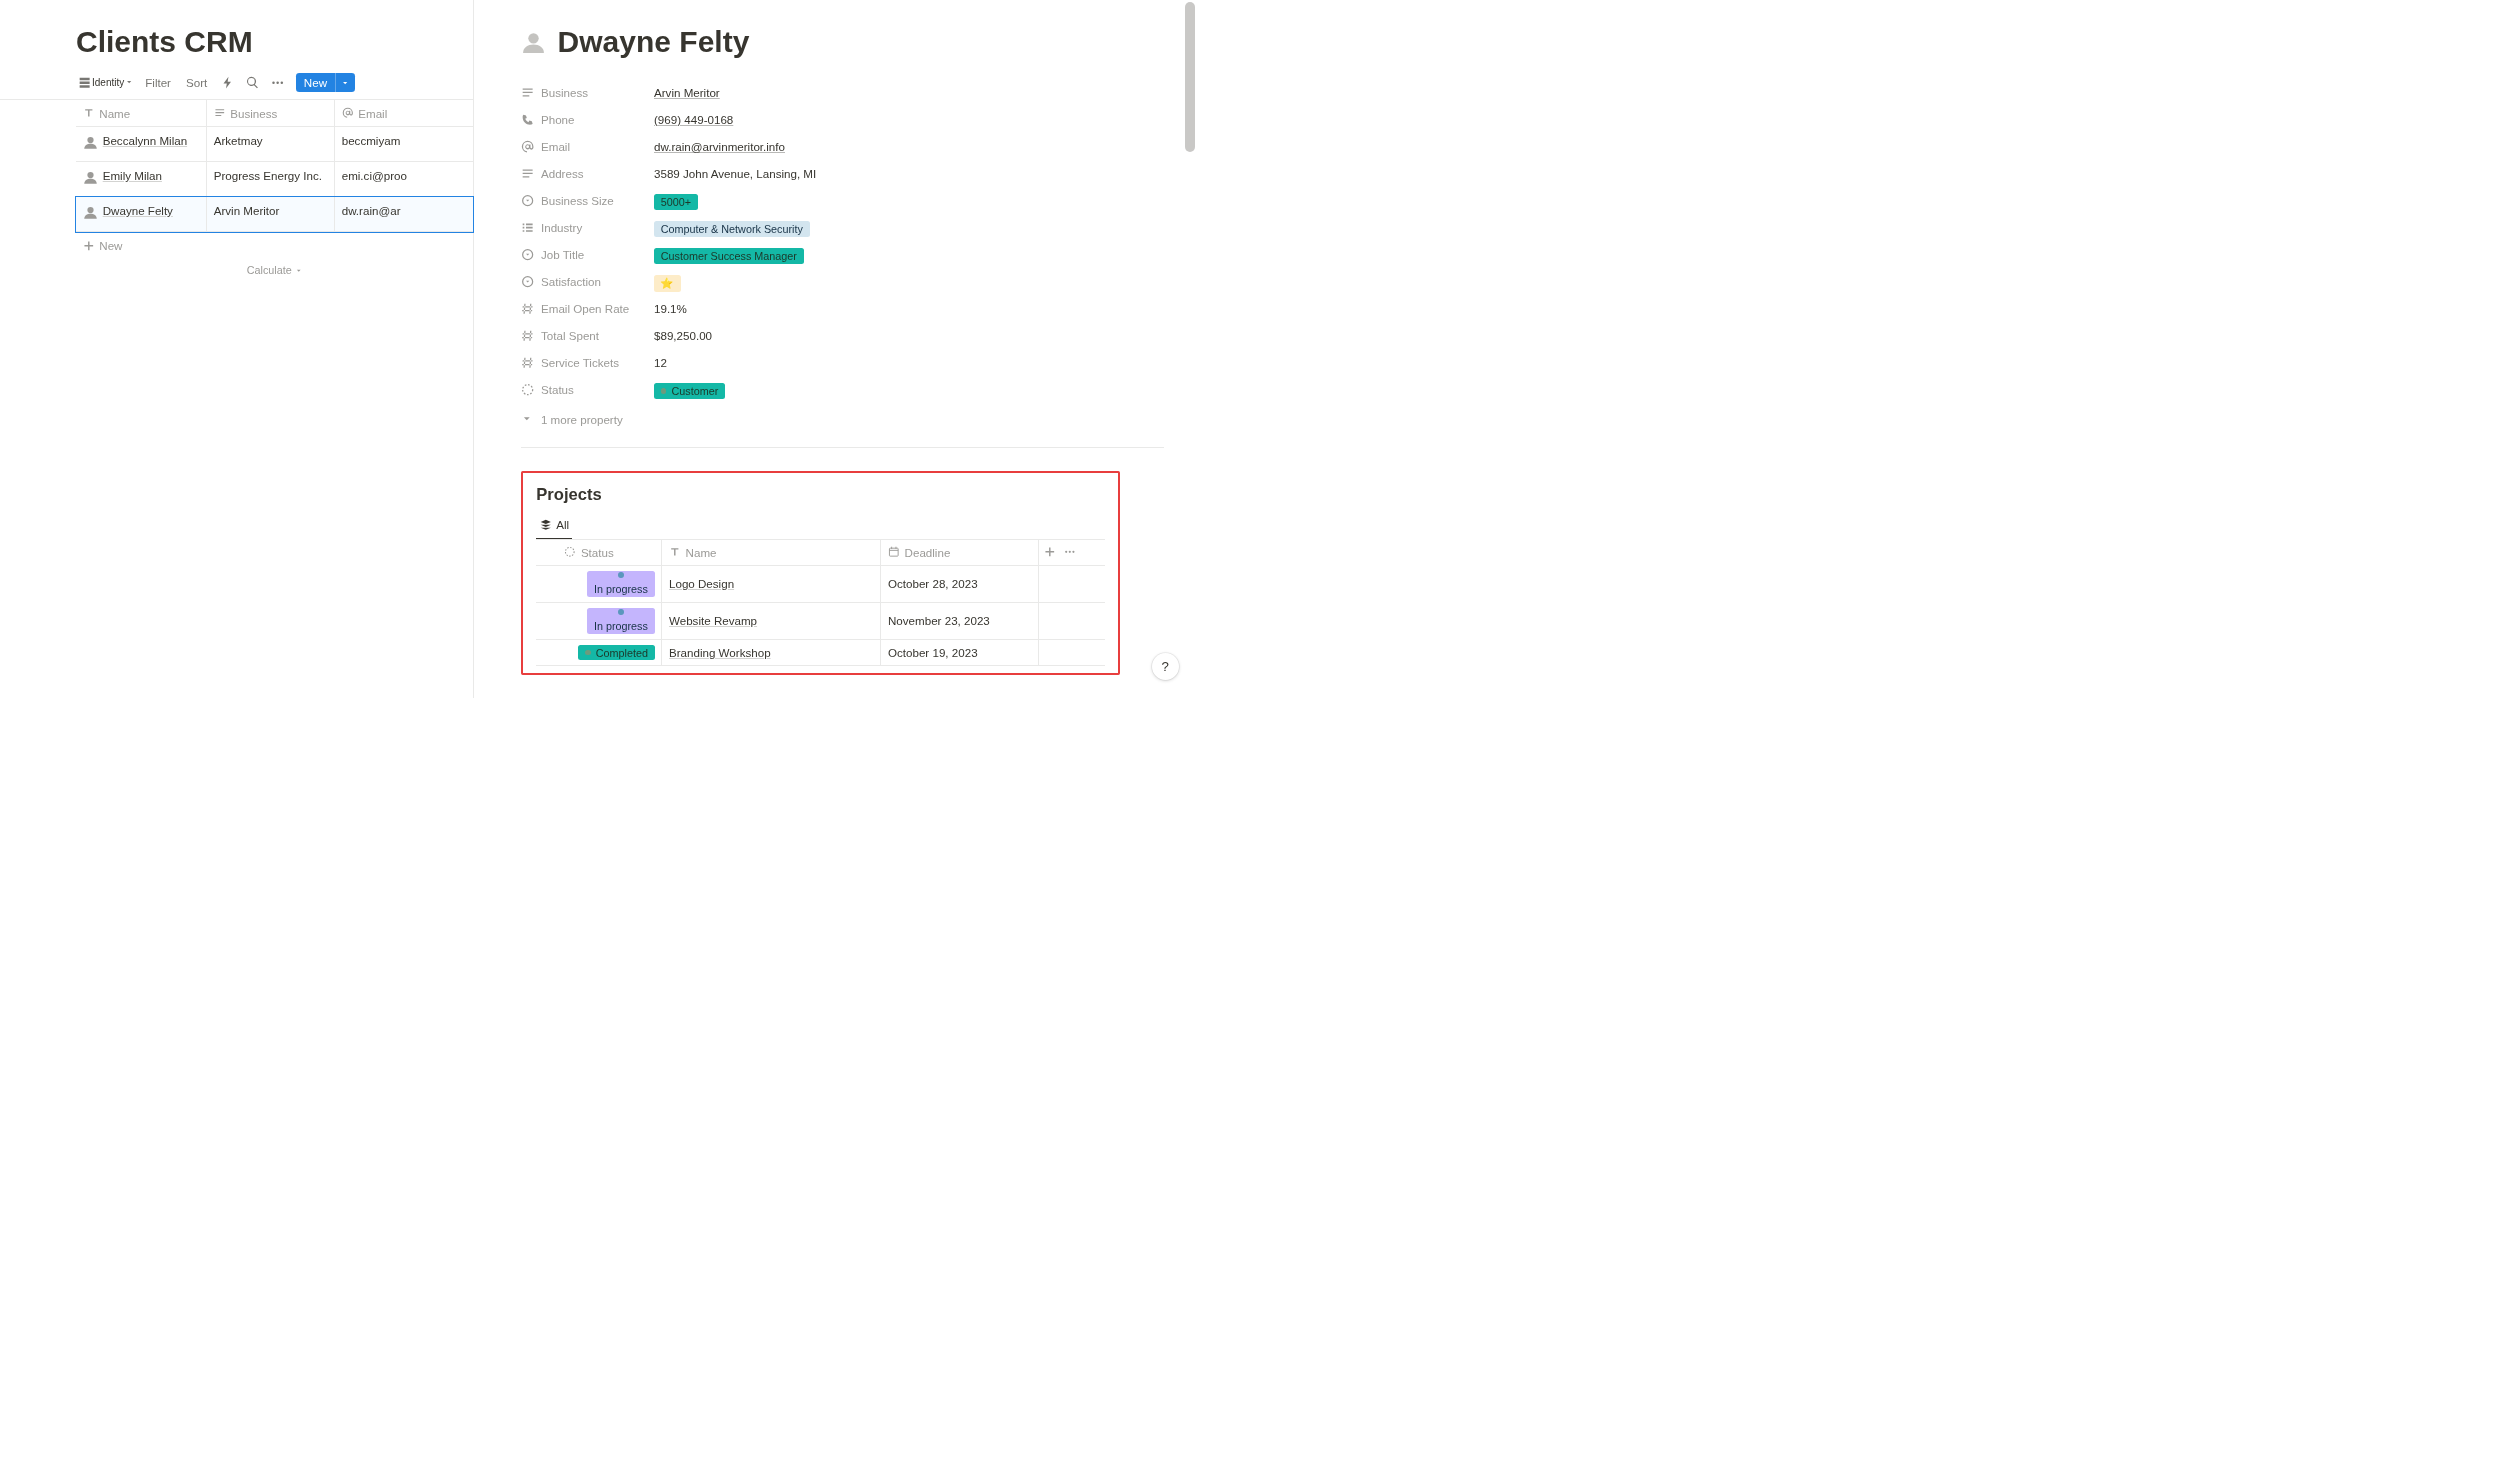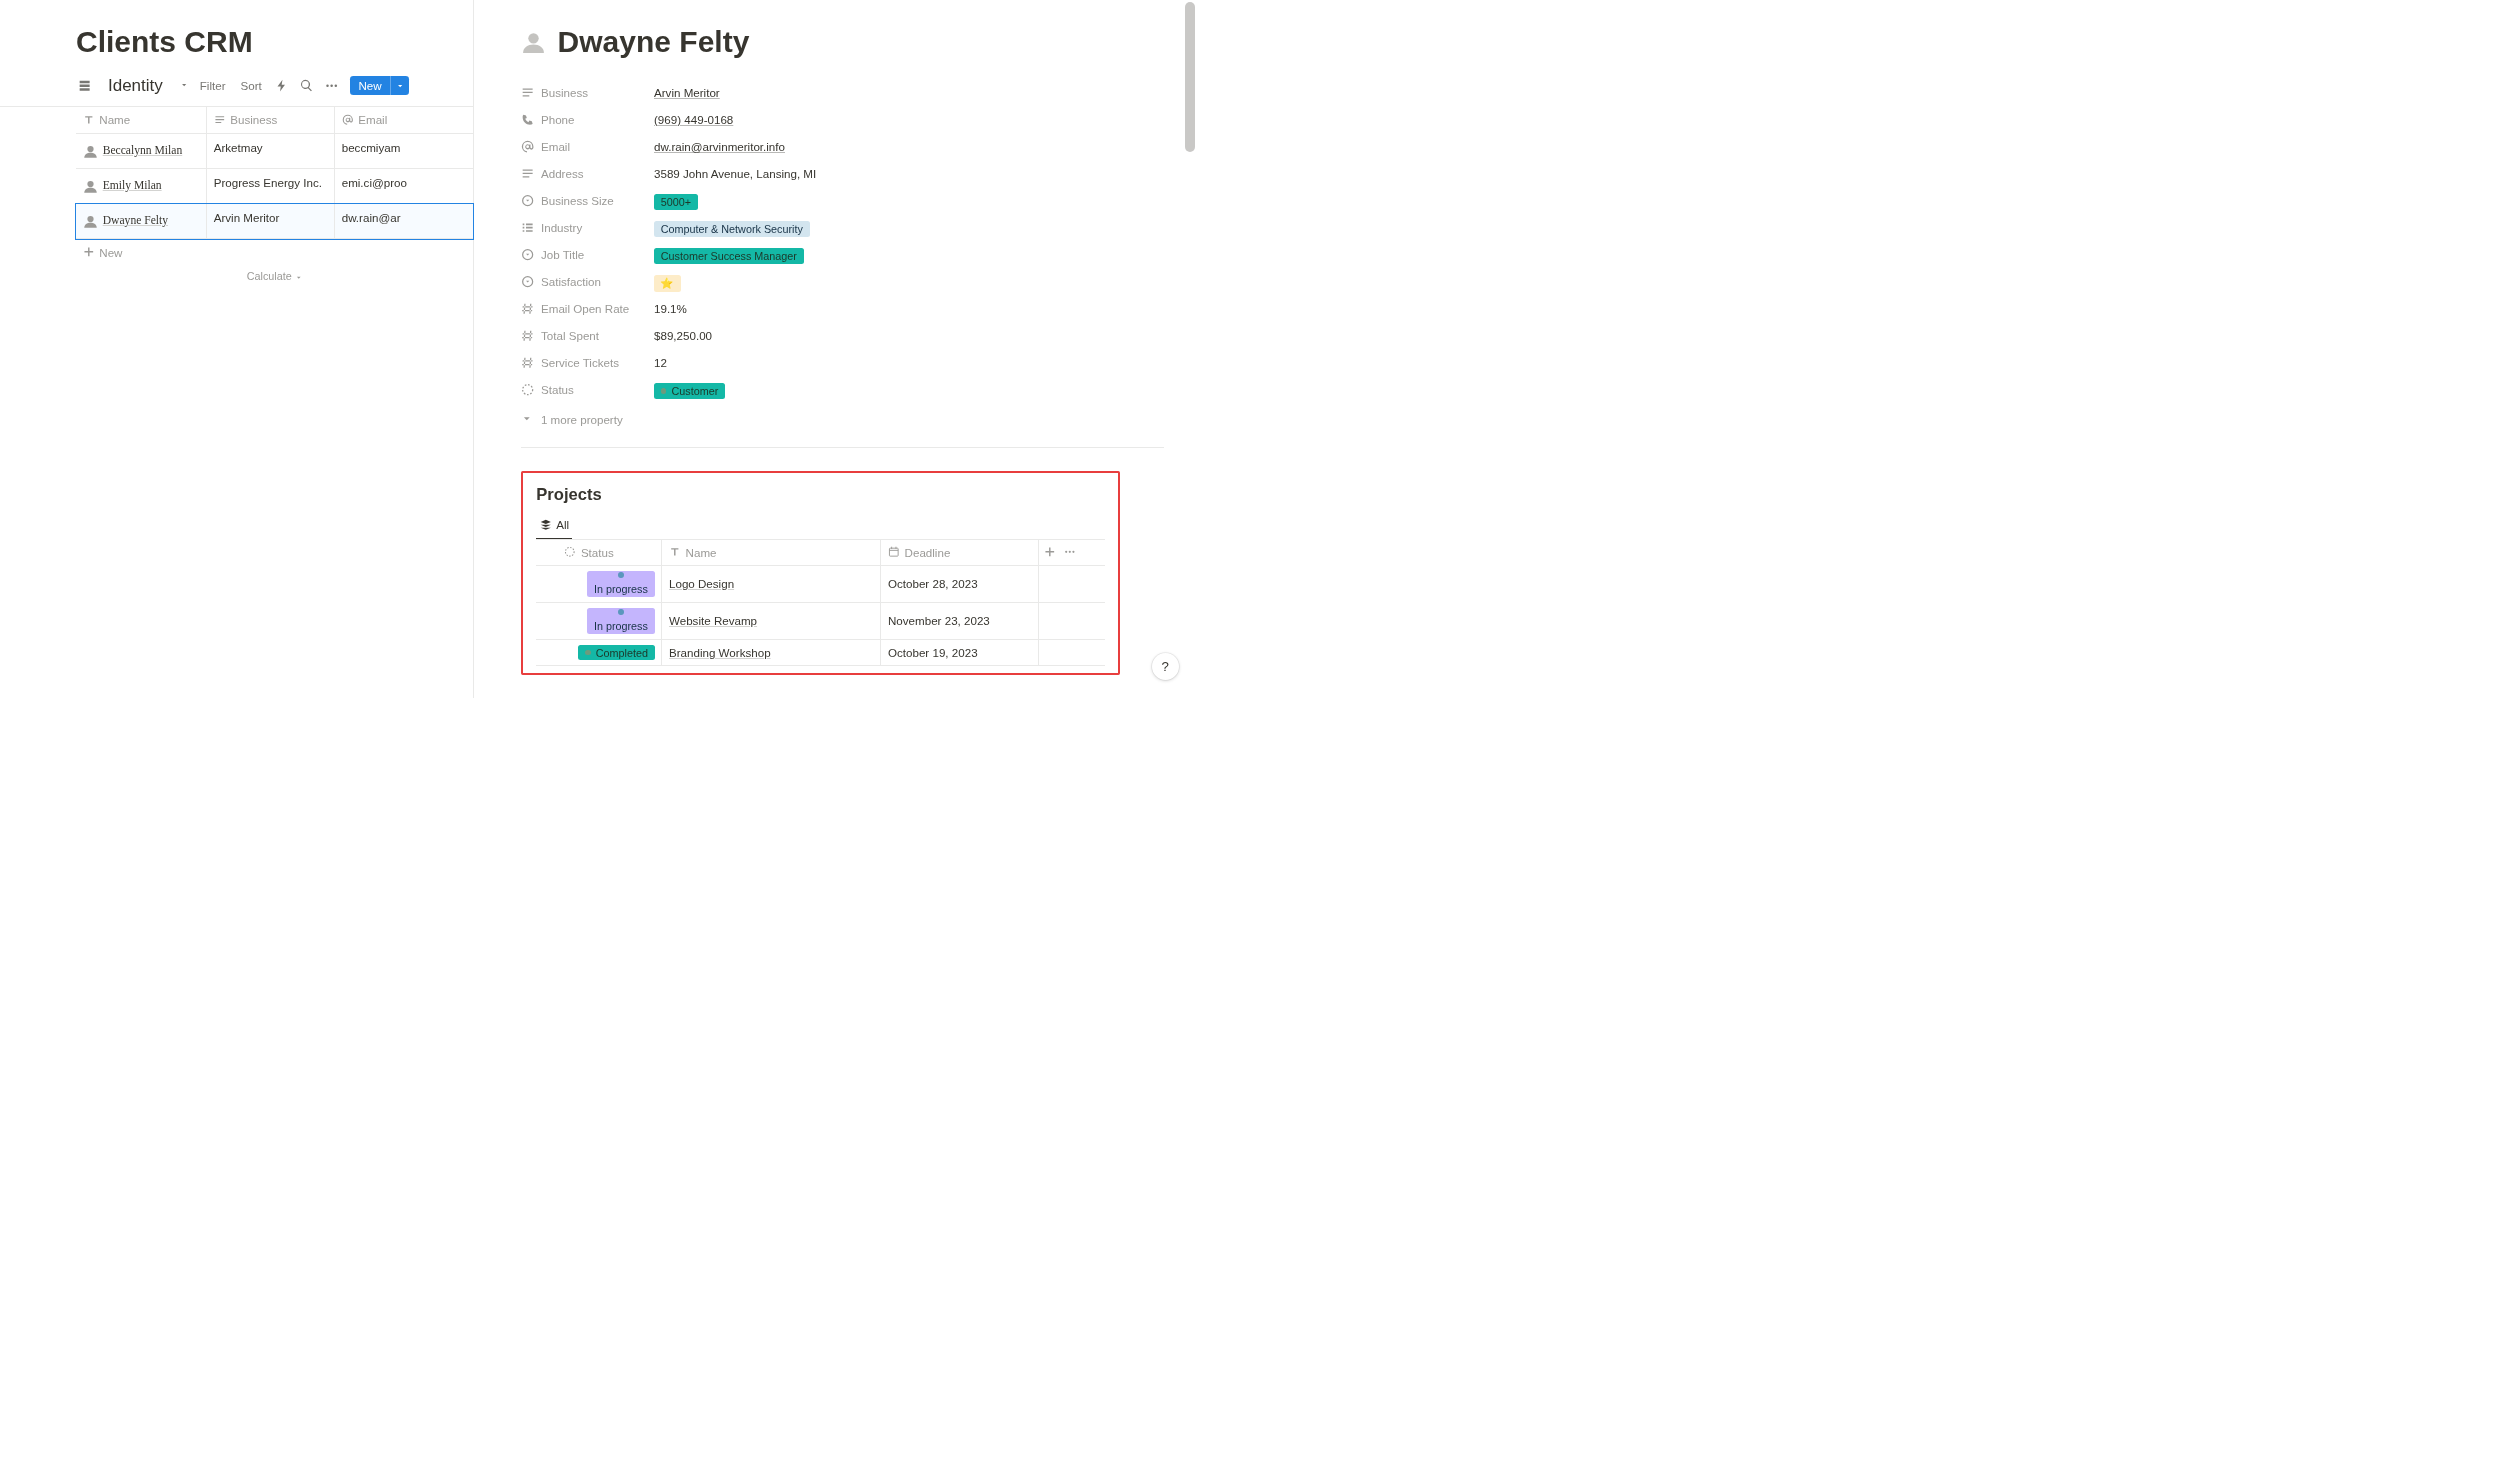--- a/index.html
+++ b/index.html
@@ -29,22 +29,22 @@
 .toolbar {
   display: flex;
   align-items: center;
   padding: 3.3px 0 6.7px 76px;
   gap: 5px;
   border-bottom: 0.8px solid #e9e9e8;
 }
 .view-tab {
   display: flex;
   align-items: center;
-  gap: 17px;
-  font-size: 17px;
+  gap: 1px;
+  font-size: 10px;
   font-weight: 500;
   padding: 3.3px 1.7px;
 }
 .view-tab svg { width: 13.3px; height: 13.3px; fill: #787773; }
 .tool-label { color: #787773; font-size: 11.6px; padding: 3.3px 5px; cursor: pointer; }
 .tool-icon { width: 20px; height: 20px; display:flex; align-items:center; justify-content:center; color:#787773; cursor:pointer; }
 .tool-icon svg { width: 13.3px; height: 13.3px; fill: currentColor; }
 .new-btn {
   background: #2383e2;
   color: #fff;
@@ -64,21 +64,21 @@
   display: flex; align-items: center; gap: 5px;
   padding: 6.7px 6.7px; color: #9b9a97; font-size: 11.6px;
   border-right: 0.8px solid #e9e9e8;
 }
 .th svg { width: 11.6px; height: 11.6px; fill: #9b9a97; }
 .col-name { width: 131px; }
 .col-biz { width: 128px; }
 .col-email { width: 116px; }
 .trow { display: flex; border-bottom: 0.8px solid #e9e9e8; min-height: 35px; }
 .td { padding: 6.7px 6.7px; border-right: 0.8px solid #e9e9e8; font-size: 11.6px; overflow: hidden; }
-.td.name-cell { display:flex; align-items:center; gap:5px;font-family:Liberation Serif, serif; }
+.td.name-cell { display:flex; align-items:flex-start; gap:5px; }
 .td.name-cell svg { width:15px; height:15px; fill:#9b9a97; flex-shrink:0; margin-top:0.8px; }
 .name-text { font-weight: 500; text-decoration: underline; text-decoration-color: #d3d3d1; }
 .biz-text { color: #37352f; }
 .email-text { word-break: break-all; }
 .trow.selected { outline: 1.7px solid #2383e2; outline-offset: -0.8px; background: #f7fbff; }
 .new-row { display:flex; align-items:center; gap:5px; padding: 6.7px 6.7px; color:#9b9a97; cursor:pointer; }
 .new-row svg { width:11.6px; height:11.6px; fill:#9b9a97; }
 .calc-row { text-align:center; color:#9b9a97; font-size:10.8px; padding: 5px 0; }
 
 .right-panel {

